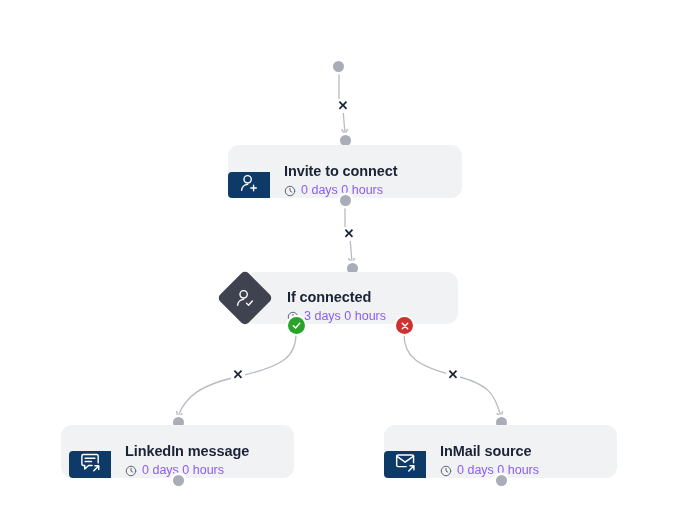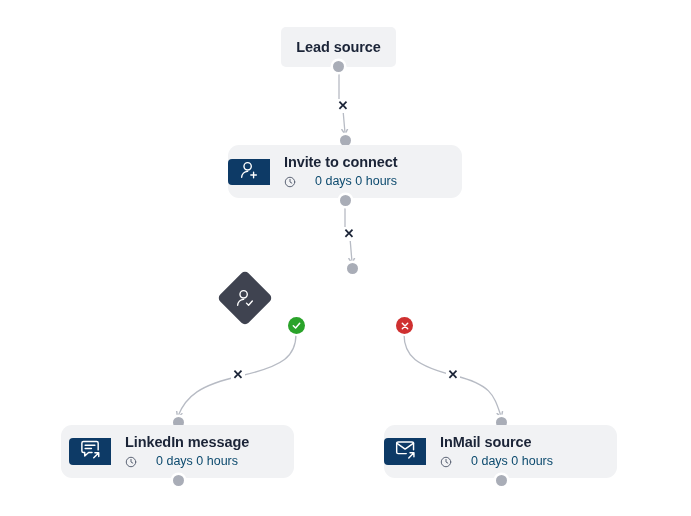--- a/index.html
+++ b/index.html
@@ -24,21 +24,21 @@
     top: 0;
     width: 691px;
     height: 516px;
     pointer-events: none;
   }
 
   
   .node {
     position: absolute;
     display: flex;
-    align-items: center;
+    align-items: flex-end;
     background: #f1f2f4;
     border-radius: 11px;
     box-sizing: border-box;
   }
   .node-icon {
     width: 42px;
     flex: 0 0 42px;
     background: #0d3a66;
     border-radius: 4px 0 0 4px;
     display: flex;
@@ -55,24 +55,24 @@
   .node-title {
     font-size: 14.5px;
     font-weight: bold;
     color: #1b2437;
     letter-spacing: -0.1px;
     line-height: 17px;
   }
   .node-sub {
     display: flex;
     align-items: center;
-    gap: 19px;
+    gap: 5px;
     margin-top: 3px;
     font-size: 12.5px;
-    color: #0c4a6e;
+    color: #8b5cf6;
     line-height: 15px;
   }
   .clock-icon {
     display: inline-flex;
     width: 12px;
     height: 12px;
     flex: 0 0 12px;
   }
 
   
@@ -162,23 +162,20 @@
 
     <path d="M339,70 L339,100 L343,110 L345,133" fill="none" stroke="#b7bbc4" stroke-width="1.3" marker-end="url(#arrow)"></path>
 
     <path d="M345,200 L345,228 L350,238 L352,262" fill="none" stroke="#b7bbc4" stroke-width="1.3" marker-end="url(#arrow)"></path>
 
     <path d="M296,334 C296,356 284,366 240,376 C200,385 186,396 178,416" fill="none" stroke="#b7bbc4" stroke-width="1.3" marker-end="url(#arrow)"></path>
 
     <path d="M404,334 C404,356 416,366 456,376 C492,385 494,396 501,416" fill="none" stroke="#b7bbc4" stroke-width="1.3" marker-end="url(#arrow)"></path>
   </svg>
 
-  <div class="plain-node" style="left:281px; top:27px; width:115px; height:40px;">
-    <span class="node-title">Lead source</span>
-  </div>
   <div class="handle" style="left:333px; top:61px;"></div>
 
   <div class="edge-x" style="left:336px; top:99px;">✕</div>
 
   <div class="handle" style="left:340px; top:135px;"></div>
 
   <div class="node" style="left:228px; top:145px; width:234px; height:53px;">
     <div class="node-icon">
       <span>
         <svg width="22" height="22" viewBox="0 0 24 24" fill="none" stroke="#ffffff" stroke-width="1.5" stroke-linecap="round" stroke-linejoin="round">
@@ -200,20 +197,35 @@
         <span>0 days 0 hours</span>
       </div>
     </div>
   </div>
   <div class="handle" style="left:340px; top:195px;"></div>
 
   <div class="edge-x" style="left:342px; top:227px;">✕</div>
 
   <div class="handle" style="left:347px; top:263px;"></div>
 
+  <div class="node" style="left:245px; top:272px; width:213px; height:52px;
+              padding-left:28px; background:#f1f2f4;">
+    <div class="node-body">
+      <div class="node-title">If connected</div>
+      <div class="node-sub">
+        <span class="clock-icon">
+          <svg width="12" height="12" viewBox="0 0 24 24" fill="none" stroke="#5c6475" stroke-width="2" stroke-linecap="round">
+            <circle cx="12" cy="12" r="9.5"></circle>
+            <path d="M12 6.8 V12 L15.6 14.2"></path>
+          </svg>
+        </span>
+        <span>3 days 0 hours</span>
+      </div>
+    </div>
+  </div>
 
   <div class="diamond" style="left:225px; top:278px;">
     <span class="dia-glyph">
       <svg width="22" height="22" viewBox="0 0 24 24" fill="none" stroke="#ffffff" stroke-width="1.5" stroke-linecap="round" stroke-linejoin="round">
         <circle cx="10.5" cy="8" r="4"></circle>
         <path d="M4 20 a6.5 6.5 0 0 1 6.5 -6.5"></path>
         <path d="M13.6 17.6 l2.3 2.3 l4.1 -4.6"></path>
       </svg>
     </span>
   </div>

